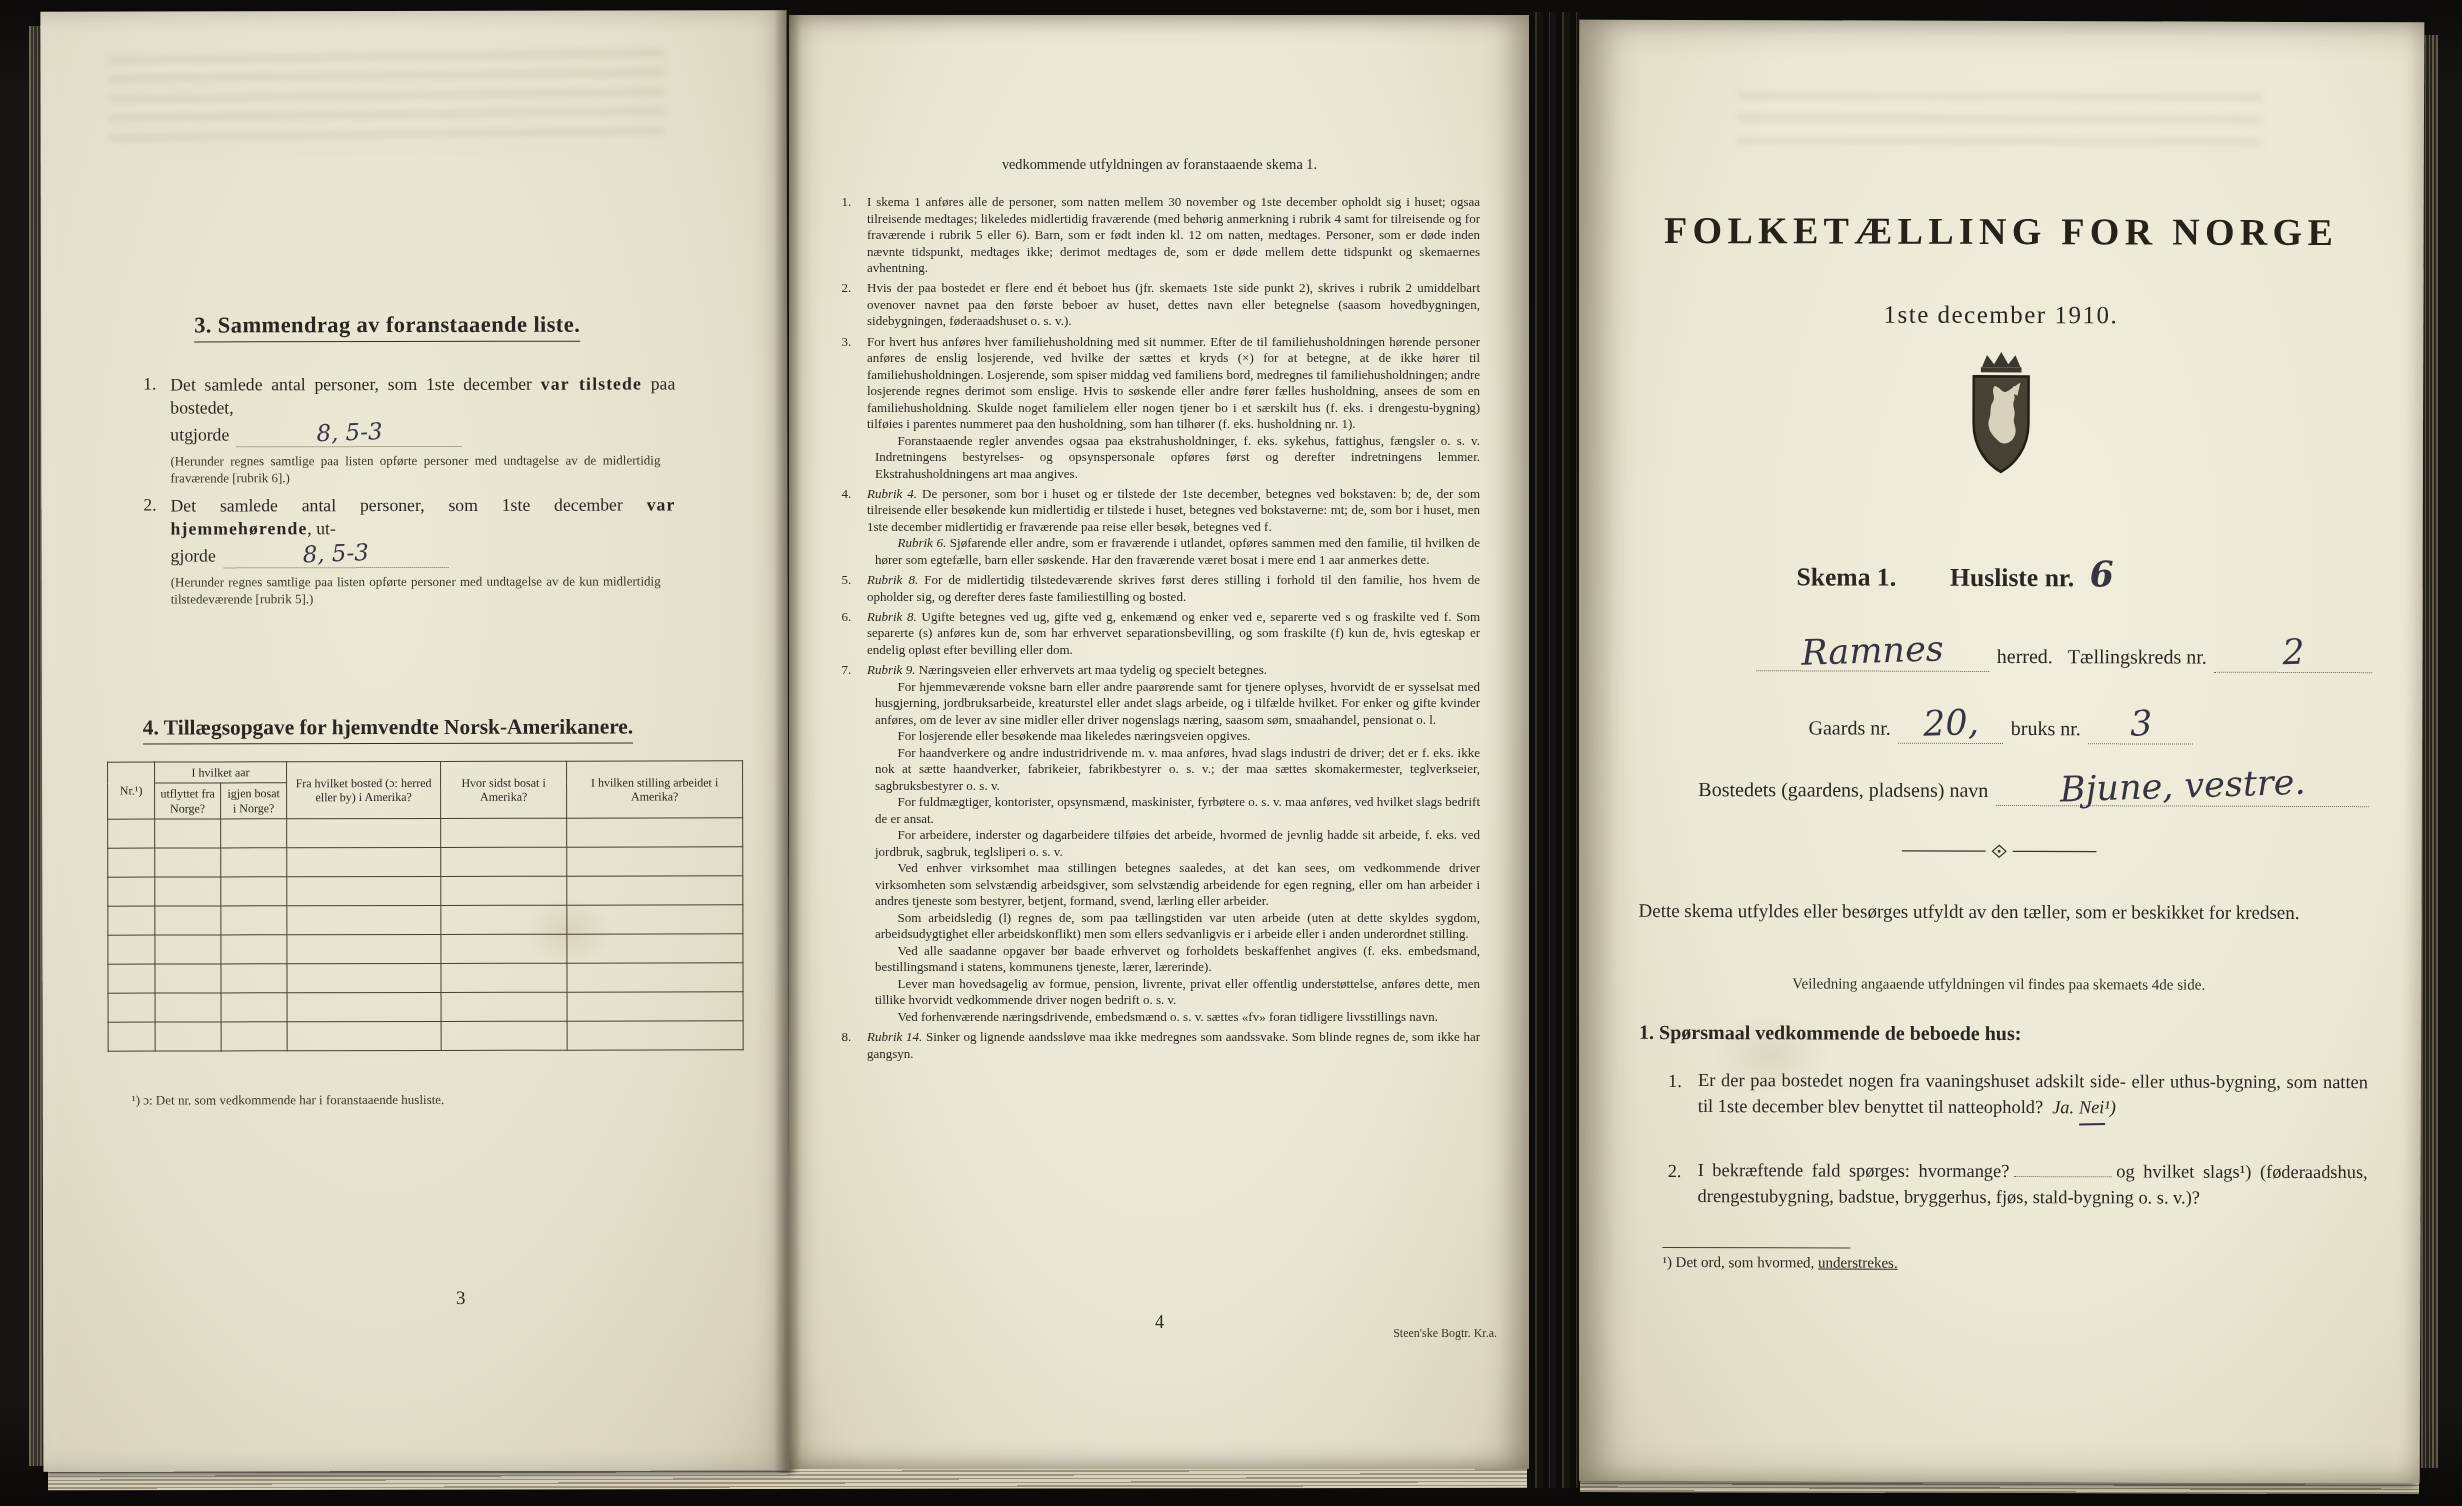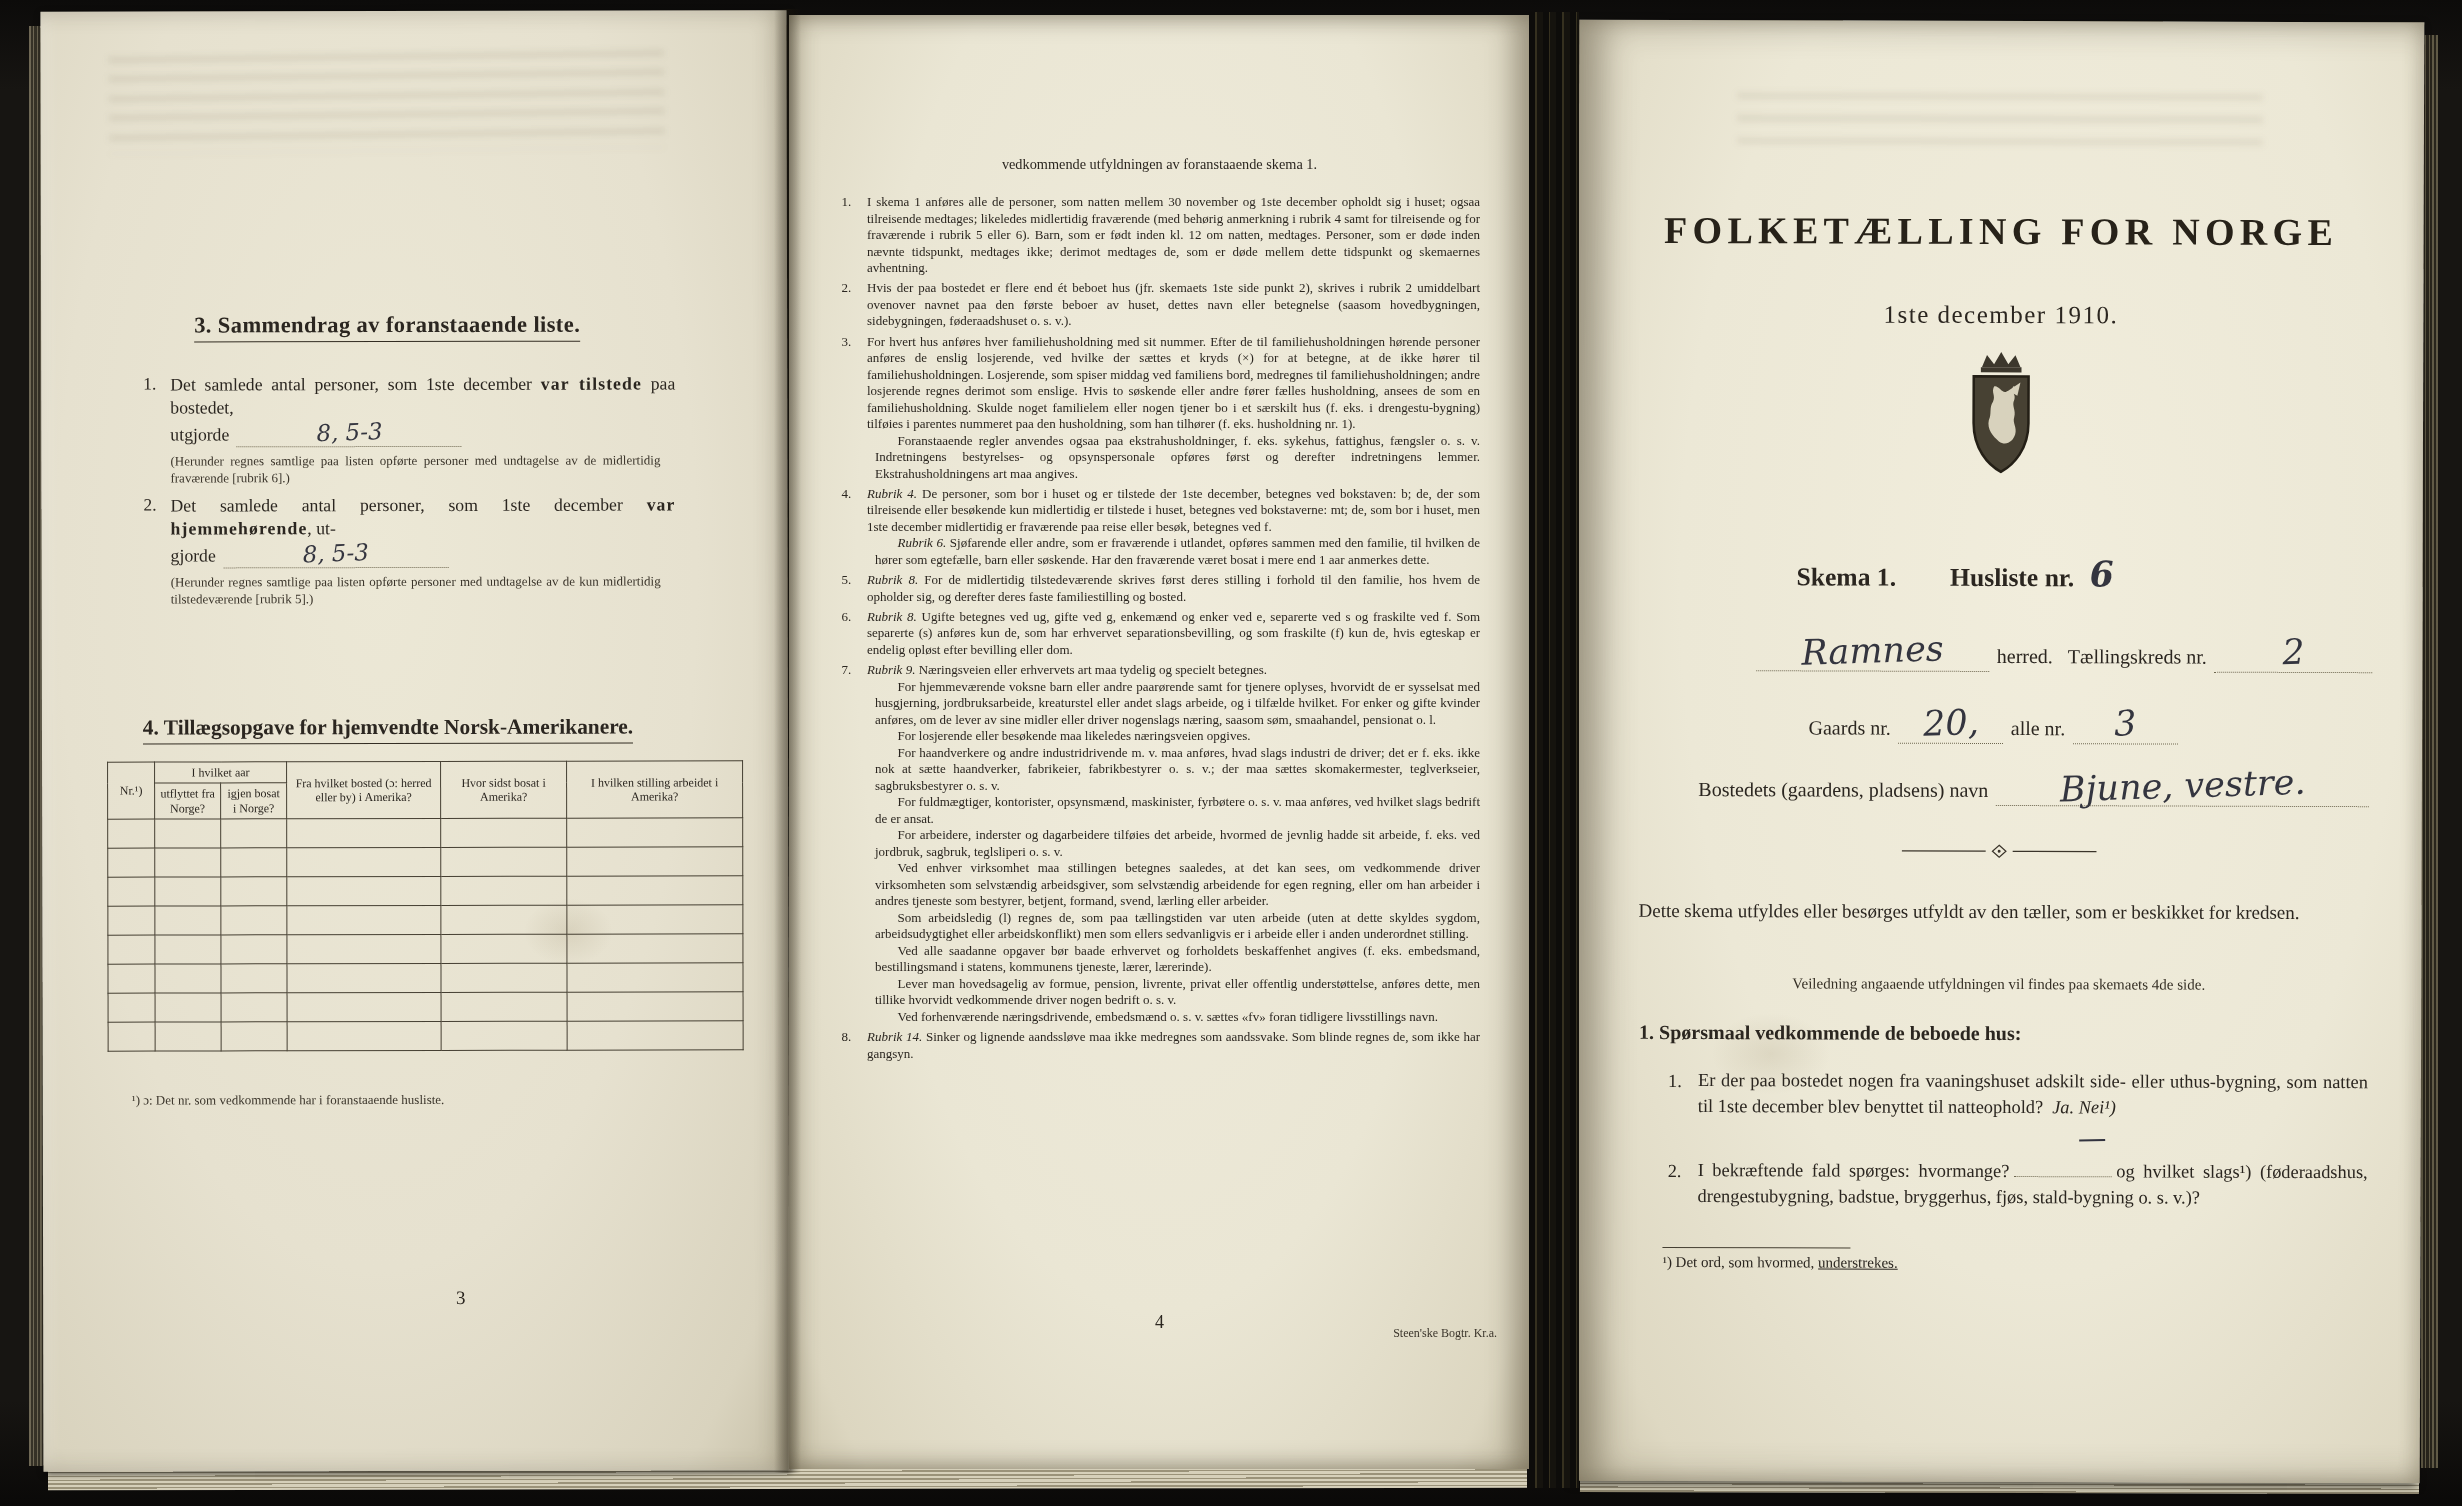--- a/index.html
+++ b/index.html
@@ -106,21 +106,21 @@
   .rp-instruction { position:absolute; top:878px; left:62px; width:720px;
     font-size:19px; line-height:26px; text-align:justify; }
   .rp-guidance { position:absolute; top:955px; left:0; width:845px; text-align:center;
     font-size:15px; color:#352f25; }
   .rp-qheading { position:absolute; top:1001px; left:63px; font-size:20px; font-weight:bold; }
   .rp-q { position:absolute; left:122px; width:670px; font-size:18.4px; line-height:25.6px; }
   .rp-q p { text-align:justify; }
   .rp-q1 { top:1048px; } .rp-q2 { top:1138px; }
   .rp-qnum { position:absolute; left:-30px; top:0.8px; }
   .rp-ja { padding-left:4.5px; }
-  .nei-word { display:inline-block; border-bottom:2.3px solid #32333f; padding-bottom:18px;
+  .nei-word { display:inline-block; border-bottom:2.3px solid #32333f; padding-bottom:2px;
     transform:rotate(-1deg); }
   .f-blank { width:98px; margin:0 4.5px; }
   .rp-footnote { position:absolute; top:1227px; left:87px; width:571px; }
   .rp-footrule { width:188px; border-top:1.4px solid #453f32; margin-bottom:6px; }
   .rp-footnote p { font-size:15px; }
   .u { text-decoration:underline;text-align:right; }
 </style>
 </head>
 <body>
 
@@ -340,21 +340,21 @@
     <div class="rp-line rp-herred">
       <span class="fill f-herred"><span class="hw hw-big">Ramnes</span></span>
       <span class="rp-label">herred.</span>
       <span class="rp-label">Tællingskreds nr.</span>
       <span class="fill f-kreds"><span class="hw hw-big">2</span></span>
     </div>
 
     <div class="rp-line rp-gaard">
       <span class="rp-label">Gaards nr.</span>
       <span class="fill f-gaard"><span class="hw hw-big">20,</span></span>
-      <span class="rp-label">alle nr.</span>
+      <span class="rp-label">bruks nr.</span>
       <span class="fill f-bruk"><span class="hw hw-big">3</span></span>
     </div>
 
     <div class="rp-line rp-bosted">
       <span class="rp-label">Bostedets (gaardens, pladsens) navn</span>
       <span class="fill f-bosted"><span class="hw hw-big">Bjune, vestre.</span></span>
     </div>
 
     <div class="rp-divider">
       <svg width="195" height="15" viewBox="0 0 260 20" xmlns="http://www.w3.org/2000/svg">

